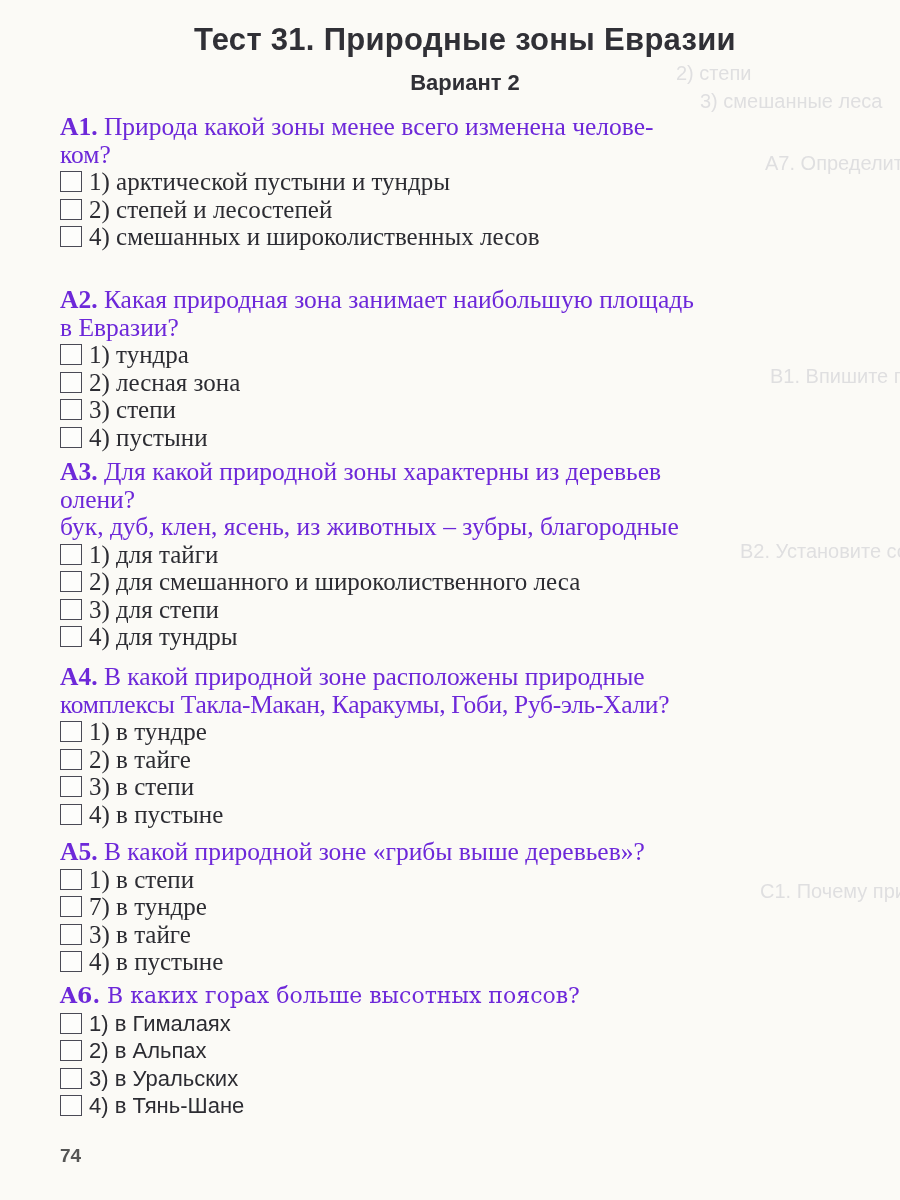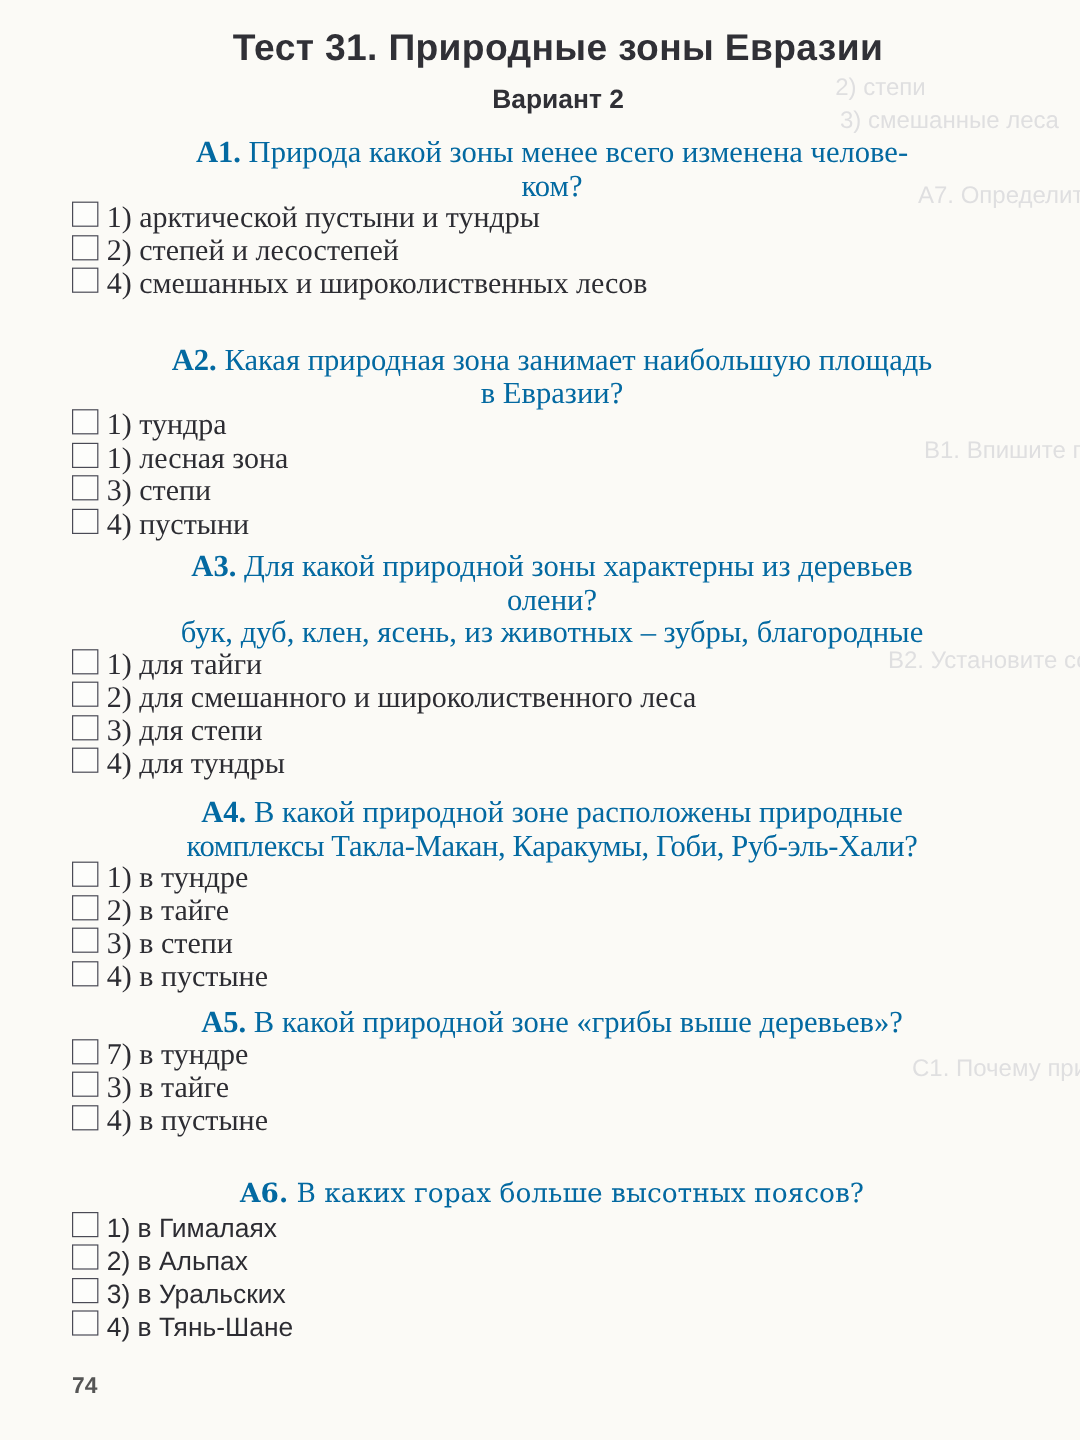--- a/index.html
+++ b/index.html
@@ -16,25 +16,25 @@
     font-family: "Liberation Sans", "DejaVu Sans", sans-serif;
     font-weight: bold; font-size: 31px; letter-spacing: 0.3px; color: #303036;
   }
   .variant {
     position: absolute; left: 0; width: 930px; top: 70px; text-align: center;
     font-family: "Liberation Sans", "DejaVu Sans", sans-serif;
     font-weight: bold; font-size: 22px; color: #303036;
   }
   .qblock { position: absolute; left: 60px; width: 800px; }
   .q {
-    font-size: 25.5px; line-height: 27.5px; color: #0369a1; text-align: center;
+    font-size: 25.5px; line-height: 27.5px; color: #6d28d9;
   }
   .q .num { font-weight: bold; }
   .opt {
-    font-size: 25px; line-height: 27.5px; height: 27.5px; display: flex; align-items: flex-start;
+    font-size: 25px; line-height: 27.5px; height: 27.5px; display: flex; align-items: center;
     color: #2c2c32; white-space: nowrap;
   }
   .box {
     display: inline-block; width: 22px; height: 21px; border: 1.6px solid #4a4a55;
     margin-right: 7px; box-sizing: border-box; flex: 0 0 auto; cursor: pointer;
     background: #fdfdfb;
   }
   .a6 .q { font-family: "DejaVu Serif", serif; font-size: 22px; }
   .a6 .opt { font-family: Liberation Sans, sans-serif; font-size: 22px; }
   .pagenum {
@@ -47,21 +47,21 @@
     position: absolute; color: #c9c9cf; opacity: 0.55;
     font-family: "Liberation Sans", sans-serif; font-size: 20px; white-space: nowrap;
     pointer-events: none;
   }
 </style>
 </head>
 <body>
 
 <div class="page">
 
-  <div class="ghost" style="left:696px;top:62px;">2) степи</div>
+  <div class="ghost" style="left:676px;top:62px;">2) степи</div>
   <div class="ghost" style="left:700px;top:90px;">3) смешанные леса</div>
   <div class="ghost" style="left:765px;top:152px;">А7. Определите природную зону</div>
   <div class="ghost" style="left:770px;top:365px;">В1. Впишите пропущенные слова</div>
   <div class="ghost" style="left:740px;top:540px;">В2. Установите соответствие</div>
   <div class="ghost" style="left:760px;top:880px;">С1. Почему природные зоны Евразии</div>
 
   <div class="title">Тест 31. Природные зоны Евразии</div>
   <div class="variant">Вариант 2</div>
 
   <div class="qblock" style="top:113px;">
@@ -83,21 +83,21 @@
 
   <div class="qblock" style="top:286px;">
     <div class="q"><span class="num">A2.</span> <span>Какая природная зона занимает наибольшую площадь</span></div>
     <div class="q">в Евразии?</div>
     <div class="opt">
         <span class="box"></span>
         <span>1) тундра</span>
       </div>
     <div class="opt">
         <span class="box"></span>
-        <span>1) лесная зона</span>
+        <span>2) лесная зона</span>
       </div>
     <div class="opt">
         <span class="box"></span>
         <span>3) степи</span>
       </div>
     <div class="opt">
         <span class="box"></span>
         <span>4) пустыни</span>
       </div>
   </div>
@@ -142,20 +142,24 @@
     <div class="opt">
         <span class="box"></span>
         <span>4) в пустыне</span>
       </div>
   </div>
 
   <div class="qblock" style="top:838px;">
     <div class="q"><span class="num">A5.</span> <span>В какой природной зоне «грибы выше деревьев»?</span></div>
     <div class="opt">
         <span class="box"></span>
+        <span>1) в степи</span>
+      </div>
+    <div class="opt">
+        <span class="box"></span>
         <span>7) в тундре</span>
       </div>
     <div class="opt">
         <span class="box"></span>
         <span>3) в тайге</span>
       </div>
     <div class="opt">
         <span class="box"></span>
         <span>4) в пустыне</span>
       </div>

